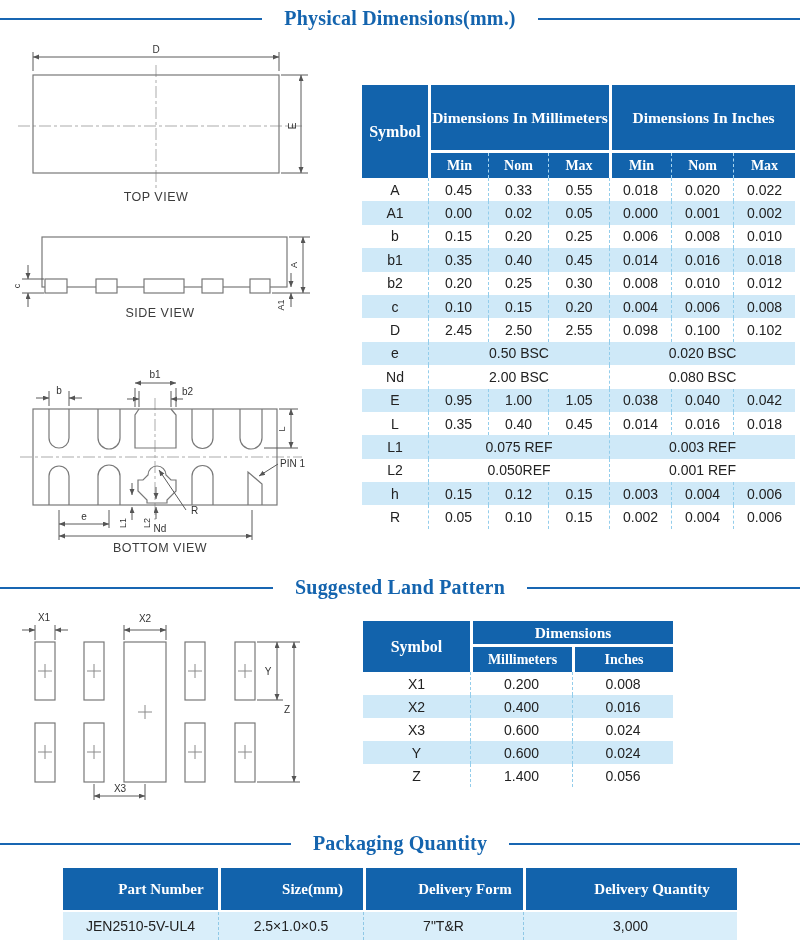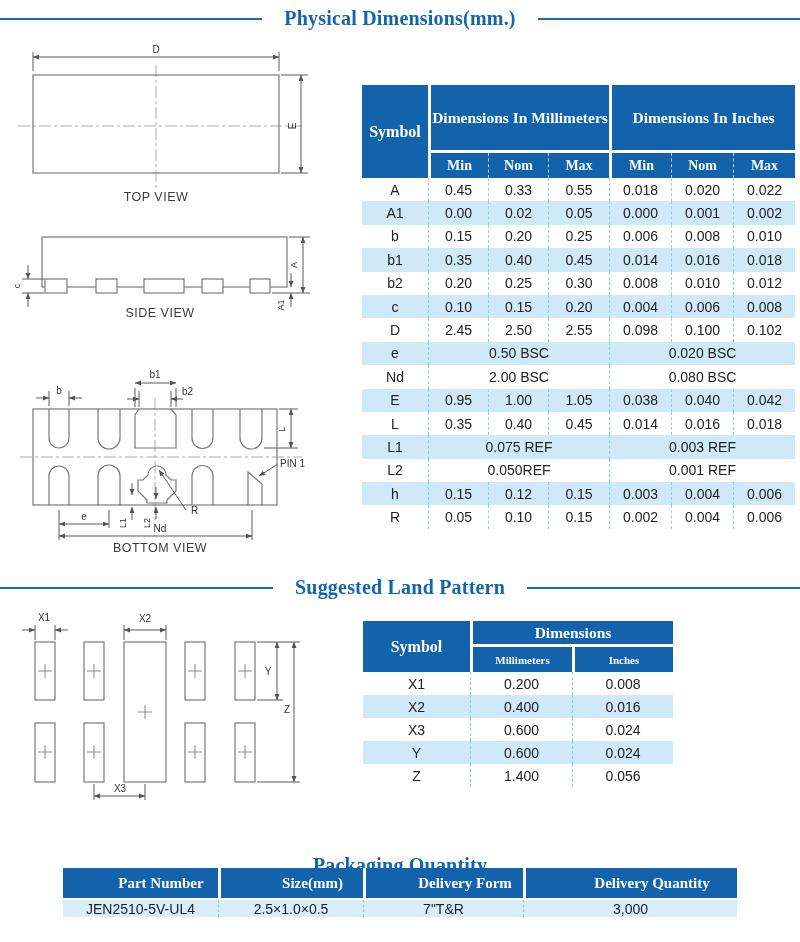--- a/index.html
+++ b/index.html
@@ -33,31 +33,31 @@
   .dim-table th.sub { font-size:14px; height:25px; border-left:1px dashed #a9d7f0; }
   .dim-table th.block-start { border-left:3px solid #fff; }
   .dim-table th.symbol { font-size:16px; }
   .dim-table td { height:23.4px; border-left:1px dashed #93cdeb; }
   .dim-table td.sym { border-left:none; }
   .dim-table tbody tr:nth-child(even) td { background:#cfe9f8; }
 
   
   .land-table { position:absolute; left:363px; top:621px; width:310px; }
   .land-table th.group { font-size:15.5px; height:26px; border-left:3px solid #fff; border-bottom:3px solid #fff; }
-  .land-table th.sub { font-size:11px; height:25px; border-left:3px solid #fff; }
+  .land-table th.sub { font-size:14px; height:25px; border-left:3px solid #fff; }
   .land-table th.symbol { font-size:16px; }
   .land-table td { height:23px; border-left:1px dashed #93cdeb; }
   .land-table td.sym { border-left:none; }
   .land-table tbody tr:nth-child(even) td { background:#cfe9f8; }
 
   
   .pack-table { position:absolute; left:63px; top:868px; width:674px; }
-  .pack-table th { font-size:15px; height:32px; border-left:3px solid #fff; border-bottom:2px solid #fff;padding-left:41px; }
+  .pack-table th { font-size:15px; height:44px; border-left:3px solid #fff; border-bottom:2px solid #fff;padding-left:41px; }
   .pack-table th:first-child { border-left:none; }
-  .pack-table td { height:17px; background:#d9eefa; border-left:1px dashed #8fc8e6; }
+  .pack-table td { height:28px; background:#d9eefa; border-left:1px dashed #8fc8e6; }
   .pack-table td:first-child { border-left:none; }
 </style>
 </head>
 <body>
 
 <div class="page">
 
   <div class="sec-title" style="top:7px;">
     <span class="rule"></span>
     <h2>Physical Dimensions(mm.)</h2>
@@ -424,21 +424,21 @@
           <td>0.024</td>
         </tr>
       <tr>
           <td class="sym">Z</td>
           <td>1.400</td>
           <td>0.056</td>
         </tr>
     </tbody>
   </table>
 
-  <div class="sec-title" style="top:832px;flex-direction:column;">
+  <div class="sec-title" style="top:832px;">
     <span class="rule"></span>
     <h2>Packaging Quantity</h2>
     <span class="rule"></span>
   </div>
 
   <table class="pack-table">
     <colgroup>
         <col style="width:155px">
         <col style="width:145px">
         <col style="width:160px">

